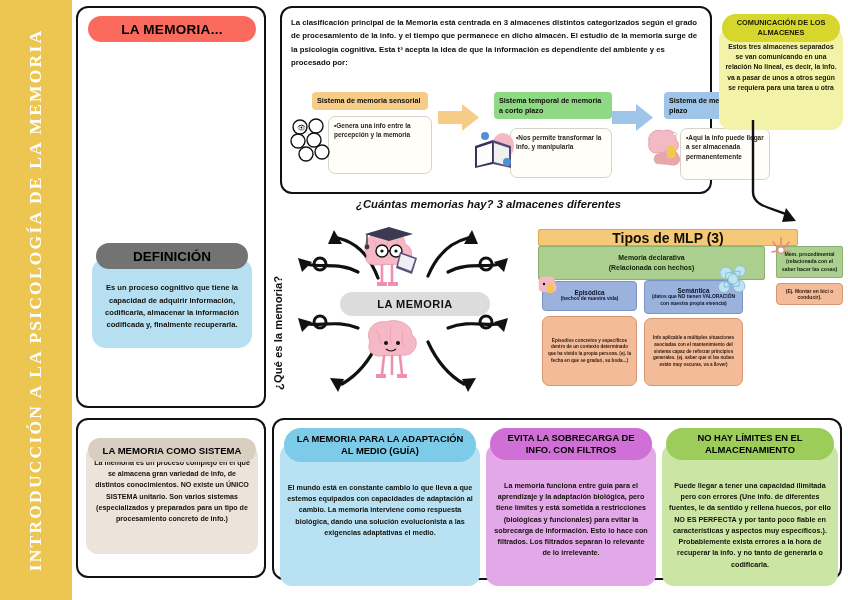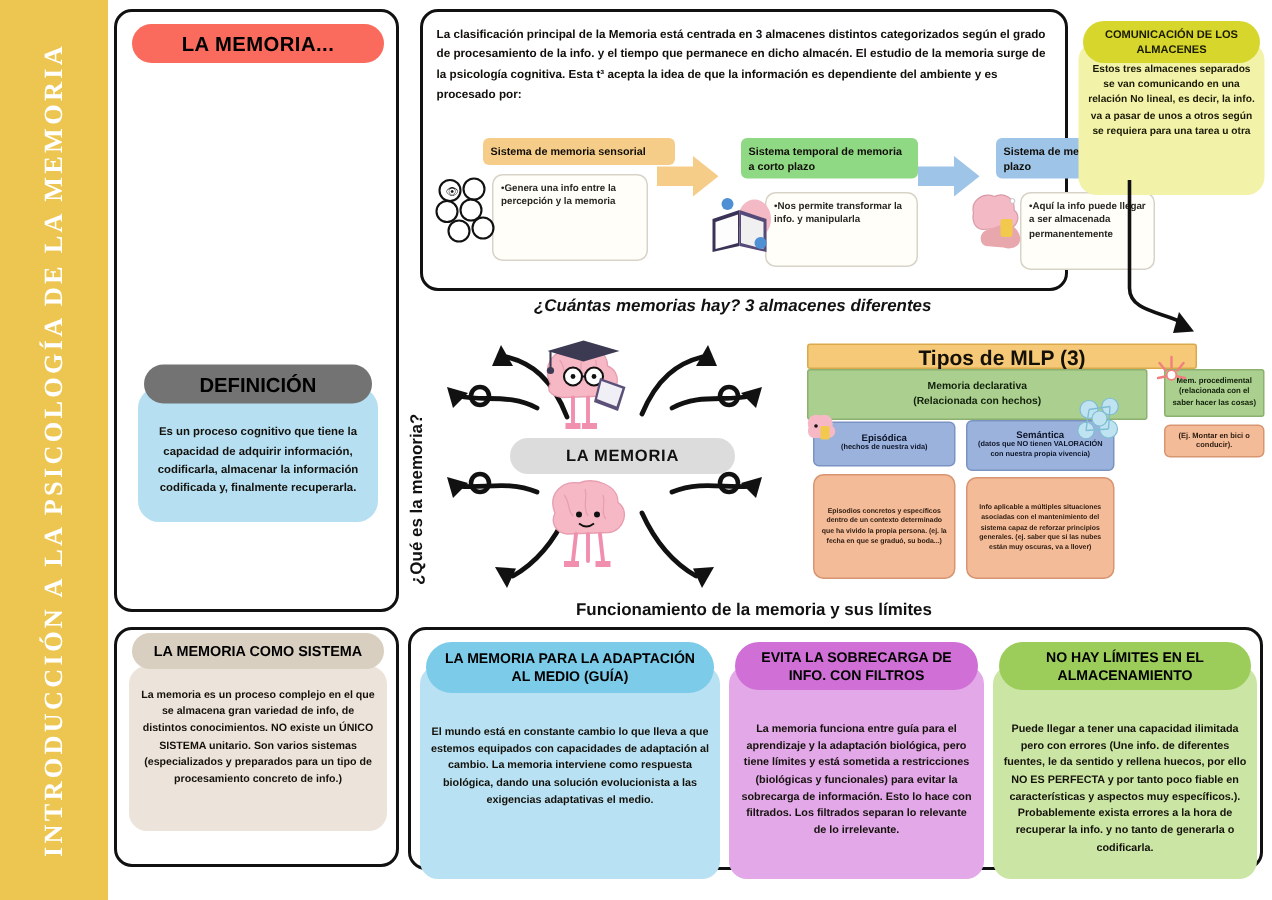--- a/index.html
+++ b/index.html
@@ -69,21 +69,21 @@
   }
   #definicion-body{
     position:absolute;left:14px;top:250px;width:160px;height:90px;
     background:#b6e0f2;border-radius:14px;padding:14px 10px 6px 10px;
     box-sizing:border-box;font-size:7.6px;line-height:1.62;
     display:flex;align-items:center;justify-content:center;
   }
 
   #left-bottom-panel{left:76px;top:418px;width:190px;height:160px;}
   #sistema-pill{
-    position:absolute;left:10px;top:2px;width:168px;height:24px;
+    position:absolute;left:10px;top:18px;width:168px;height:24px;
     background:#d9cfc0;color:#000;font-size:9.6px;
   }
   #sistema-body{
     position:absolute;left:8px;top:24px;width:172px;height:110px;
     background:#ece4da;border-radius:12px;padding:14px 7px 6px 7px;
     box-sizing:border-box;font-size:7.1px;line-height:1.58;
   }
 
   
   #top-center-panel{left:280px;top:6px;width:432px;height:188px;}
@@ -249,21 +249,21 @@
     <div id="sistema-body" class="body-box">La memoria es un proceso complejo en el que se almacena gran variedad de info, de distintos conocimientos. NO existe un ÚNICO SISTEMA unitario. Son varios sistemas (especializados y preparados para un tipo de procesamiento concreto de info.)</div>
     <div class="pill" id="sistema-pill">LA MEMORIA COMO SISTEMA</div>
   </div>
 
   <div class="panel" id="top-center-panel">
     <div id="intro-text">La clasificación principal de la Memoria está centrada en 3 almacenes distintos categorizados según el grado de procesamiento de la info. y el tiempo que permanece en dicho almacén. El estudio de la memoria surge de la psicología cognitiva. Esta t³ acepta la idea de que la información es dependiente del ambiente y es procesado por:</div>
 
     <div class="flow">
 
       <div class="fbox" style="left:0;width:150px;">
-        <div class="fhead" style="background:#f6cd88;width:128px;margin-left:32px;">Sistema de memoria sensorial</div>
+        <div class="fhead" style="background:#f6cd88;width:116px;margin-left:22px;">Sistema de memoria sensorial</div>
         <div class="fbody" style="left:38px;top:24px;width:104px;height:58px;">•Genera una info entre la percepción y la memoria</div>
         <svg class="clip" style="left:0;top:26px;" width="42" height="46" viewBox="0 0 42 46">
           <g fill="none" stroke="#111" stroke-width="1.4">
             <circle cx="10" cy="9" r="7"></circle>
               <circle cx="26" cy="8" r="7"></circle>
             <circle cx="8" cy="23" r="7"></circle>
               <circle cx="24" cy="22" r="7"></circle>
             <circle cx="16" cy="36" r="7"></circle>
               <circle cx="32" cy="34" r="7"></circle>
           </g>
@@ -310,21 +310,20 @@
 
   <div id="comunicacion-body">Estos tres almacenes separados se van comunicando en una relación No lineal, es decir, la info. va a pasar de unos a otros según se requiera para una tarea u otra</div>
   <div class="pill" id="comunicacion-pill">COMUNICACIÓN DE LOS ALMACENES</div>
 
   <svg class="connector-svg" width="155" height="120" viewBox="0 0 155 120">
     <path d="M63 0 L63 72 C63 88 86 88 100 96" fill="none" stroke="#111" stroke-width="2.4"></path>
     <path d="M96 88 L106 101 L92 102 Z" fill="#111"></path>
   </svg>
 
   <div class="heading" id="q-cuantas">¿Cuántas memorias hay? 3 almacenes diferentes</div>
-  <div class="heading" id="q-funcionamiento">Funcionamiento de la memoria y sus límites</div>
   <div id="vertical-q">¿Qué es la memoria?</div>
 
   <svg class="arrows-svg" width="262" height="190" viewBox="0 0 262 190">
     <g fill="none" stroke="#111" stroke-width="3.2" stroke-linecap="round">
       <path d="M106 62 C96 36 82 26 66 22"></path>
       <path d="M156 60 C166 36 180 26 196 22"></path>
       <path d="M86 56 C68 46 50 52 34 48"></path>
       <path d="M176 56 C194 46 212 52 228 48"></path>
       <path d="M86 112 C66 104 50 110 34 108"></path>
       <path d="M176 112 C196 104 212 110 228 108"></path>

